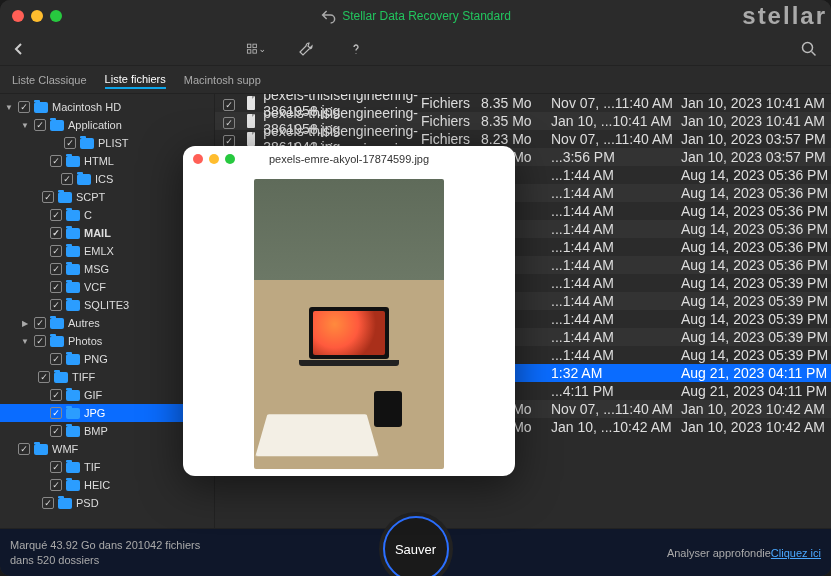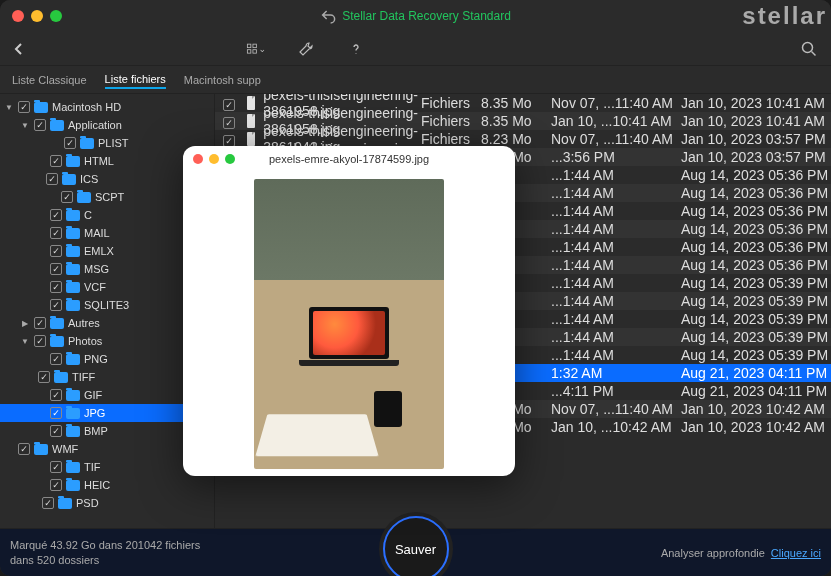--- a/index.html
+++ b/index.html
@@ -42,21 +42,21 @@
 .trow.sel{background:#0a6cff;color:#fff}
 .trow .fic{width:12px;height:14px;background:#e5e5e5;border-radius:1px;margin-right:4px;position:relative}
 .trow .fic::after{content:"";position:absolute;top:0;right:0;border-left:3px solid #999;border-bottom:3px solid transparent}
 .trow .c-name{flex:1;display:flex;align-items:center;padding-left:4px;gap:4px;overflow:hidden}
 .trow .c-type{width:60px}
 .trow .c-size{width:70px}
 .trow .c-created{width:130px}
 .trow .c-mod{width:150px}
 .footer{height:48px;display:flex;align-items:center;padding:0 10px;gap:20px;background:#0f172a;border-top:1px solid #222;font-size:11px;color:#aaa;position:relative}
 .status{max-width:200px;line-height:1.3}
-.deep{margin-left:auto;display:flex;align-items:flex-start;gap:6px}
+.deep{margin-left:auto;display:flex;align-items:flex-start;}
 .deep a{color:#4aa8ff;text-decoration:underline;cursor:pointer}
 .savebtn{position:absolute;left:50%;transform:translateX(-50%);bottom:-6px;width:66px;height:66px;border-radius:50%;background:#1a1a1a;border:2px solid #2b6fff;display:flex;align-items:center;justify-content:center;color:#fff;font-size:13px;cursor:pointer;box-shadow:0 0 0 4px #222}
 .preview{position:absolute;top:146px;left:183px;width:332px;height:330px;background:#fff;border-radius:12px;box-shadow:0 10px 40px rgba(0,0,0,0.5);z-index:50;display:flex;flex-direction:column;overflow:hidden}
 .pv-tb{height:26px;display:flex;align-items:center;padding:0 10px;position:relative}
 .pv-dots{display:flex;gap:6px}
 .pv-dots .d{width:10px;height:10px;border-radius:50%}
 .pv-ttl{position:absolute;left:50%;transform:translateX(-50%);font-size:11px;color:#333}
 .pv-body{flex:1;display:flex;align-items:center;justify-content:center;padding:6px}
 .pv-img{width:190px;height:290px;border-radius:2px;overflow:hidden;position:relative;background:linear-gradient(180deg,#5f6b5a 0%,#6c7866 35%,#bda882 35%,#bda882 100%)}
 .laptop{position:absolute;top:44%;left:50%;transform:translateX(-50%);width:100px;height:62px}
@@ -148,39 +148,39 @@
           <span class="chk on"></span>
           <span class="fld"></span>
           <span>PLIST</span>
         </div>
         <div class="tree-row" style="padding-left: 36px;">
           <span class="disc"></span>
           <span class="chk on"></span>
           <span class="fld"></span>
           <span>HTML</span>
         </div>
-        <div class="tree-row" style="padding-left: 32px;">
+        <div class="tree-row" style="padding-left: 47px;">
           <span class="disc"></span>
           <span class="chk on"></span>
           <span class="fld"></span>
           <span>ICS</span>
         </div>
-        <div class="tree-row" style="padding-left: 47px;">
+        <div class="tree-row" style="padding-left: 28px;">
           <span class="disc"></span>
           <span class="chk on"></span>
           <span class="fld"></span>
           <span>SCPT</span>
         </div>
         <div class="tree-row" style="padding-left: 36px;">
           <span class="disc"></span>
           <span class="chk on"></span>
           <span class="fld"></span>
           <span>C</span>
         </div>
-        <div class="tree-row" style="padding-left: 36px;">
+        <div class="tree-row" style="padding-left: 36px; font-weight: bold;">
           <span class="disc"></span>
           <span class="chk on"></span>
           <span class="fld"></span>
           <span>MAIL</span>
         </div>
         <div class="tree-row" style="padding-left: 36px;">
           <span class="disc"></span>
           <span class="chk on"></span>
           <span class="fld"></span>
           <span>EMLX</span>

